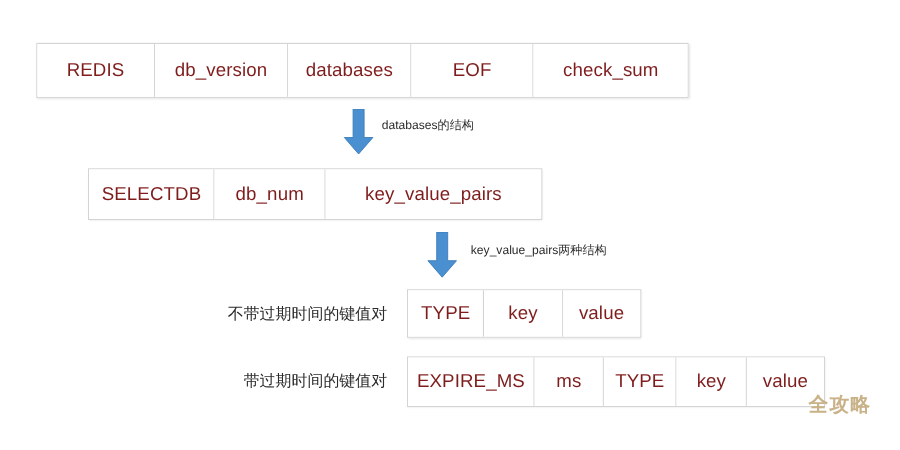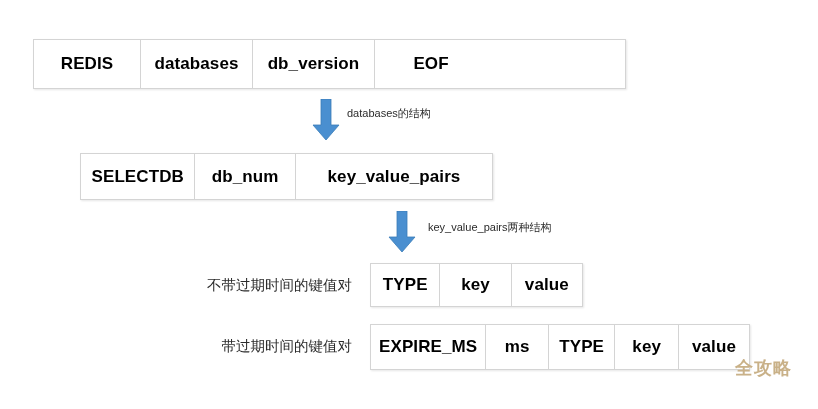--- a/index.html
+++ b/index.html
@@ -28,22 +28,22 @@
     background: #ffffff;
     border: 1px solid #d4d4d4;
     box-shadow: 1px 1px 2px rgba(0,0,0,0.10);
   }
   .cell {
     box-sizing: border-box;
     display: flex;
     align-items: center;
     justify-content: center;
     border-right: 1px solid #d4d4d4;
-    color: #000000;
-    font-weight: bold;
+    color: #7f1d1d;
+    font-weight: normal;
     font-size: 17px;
     letter-spacing: 0.1px;
     white-space: nowrap;
     background: #ffffff;
   }
   .cell:last-child {
     border-right: none;
   }
 
   
@@ -120,23 +120,24 @@
     font-family: "DejaVu Sans", sans-serif;
   }
 </style>
 </head>
 <body>
 
 <div id="canvas">
 
   <div class="strip" id="strip-rdb-file">
     <div class="cell c0">REDIS</div>
+    <div class="cell c1">db_version</div>
     <div class="cell c2">databases</div>
-    <div class="cell c1">db_version</div>
     <div class="cell c3">EOF</div>
+    <div class="cell c4">check_sum</div>
   </div>
 
   <svg class="arrow-icon" id="arrow-databases" viewBox="0 0 28 42">
     <polygon points="9,0 19,0 19,26 27,26 14,41 1,26 9,26" fill="#4a8fd0" stroke="#3a7cb8" stroke-width="0.8"></polygon>
   </svg>
   <div class="arrow-caption" id="caption-databases">databases的结构</div>
 
   <div class="strip" id="strip-databases">
     <div class="cell c0">SELECTDB</div>
     <div class="cell c1">db_num</div>

